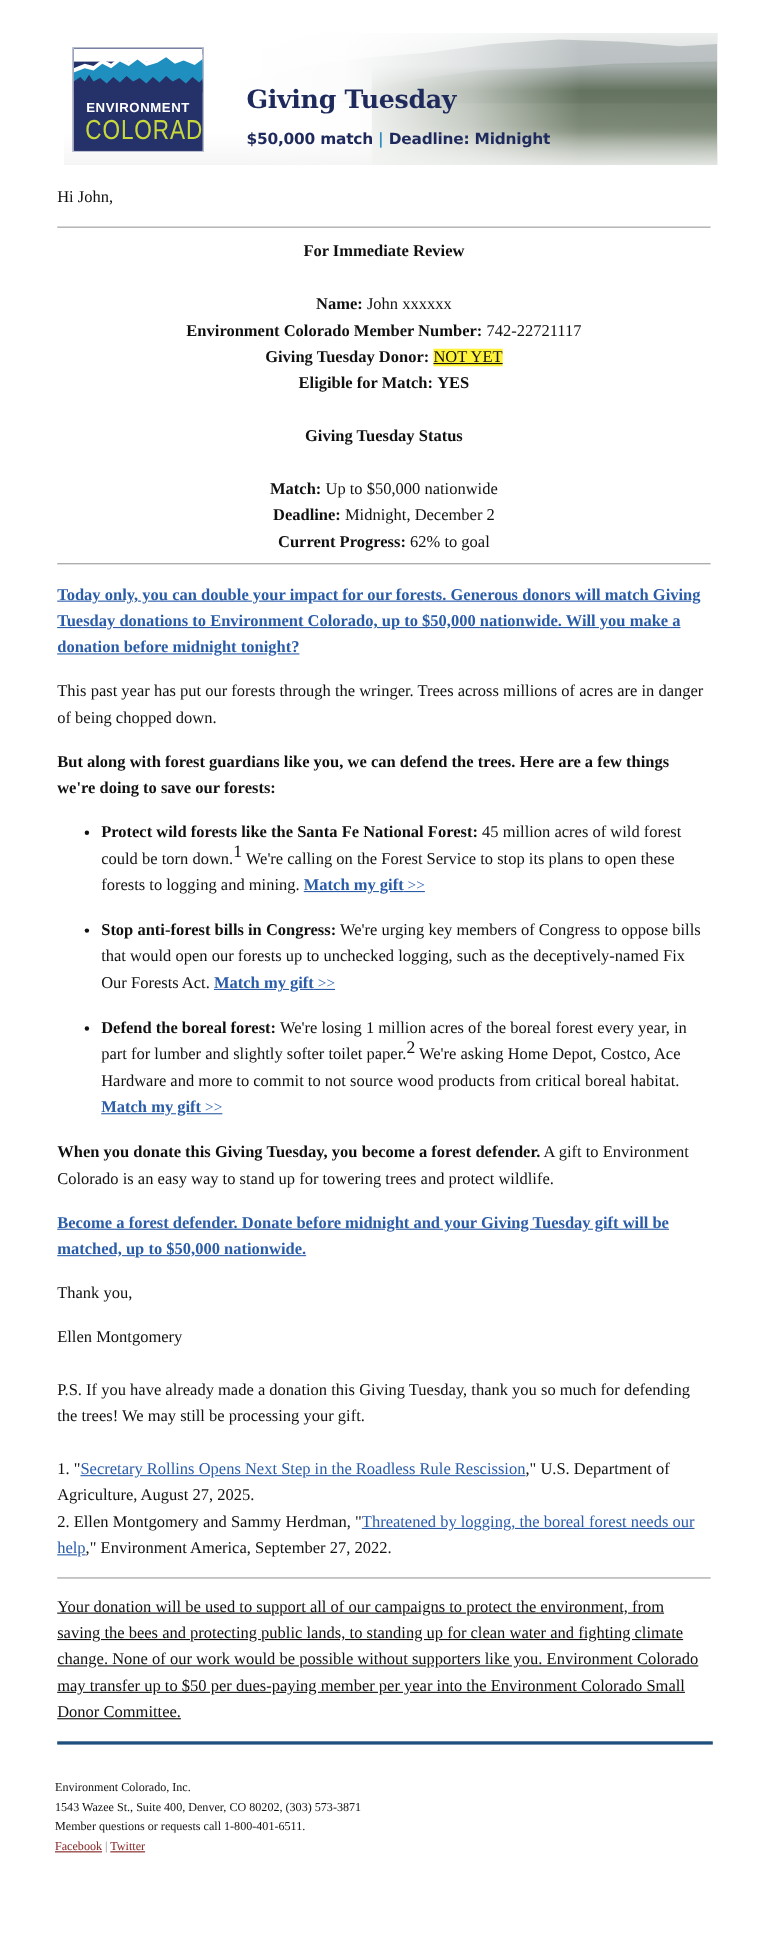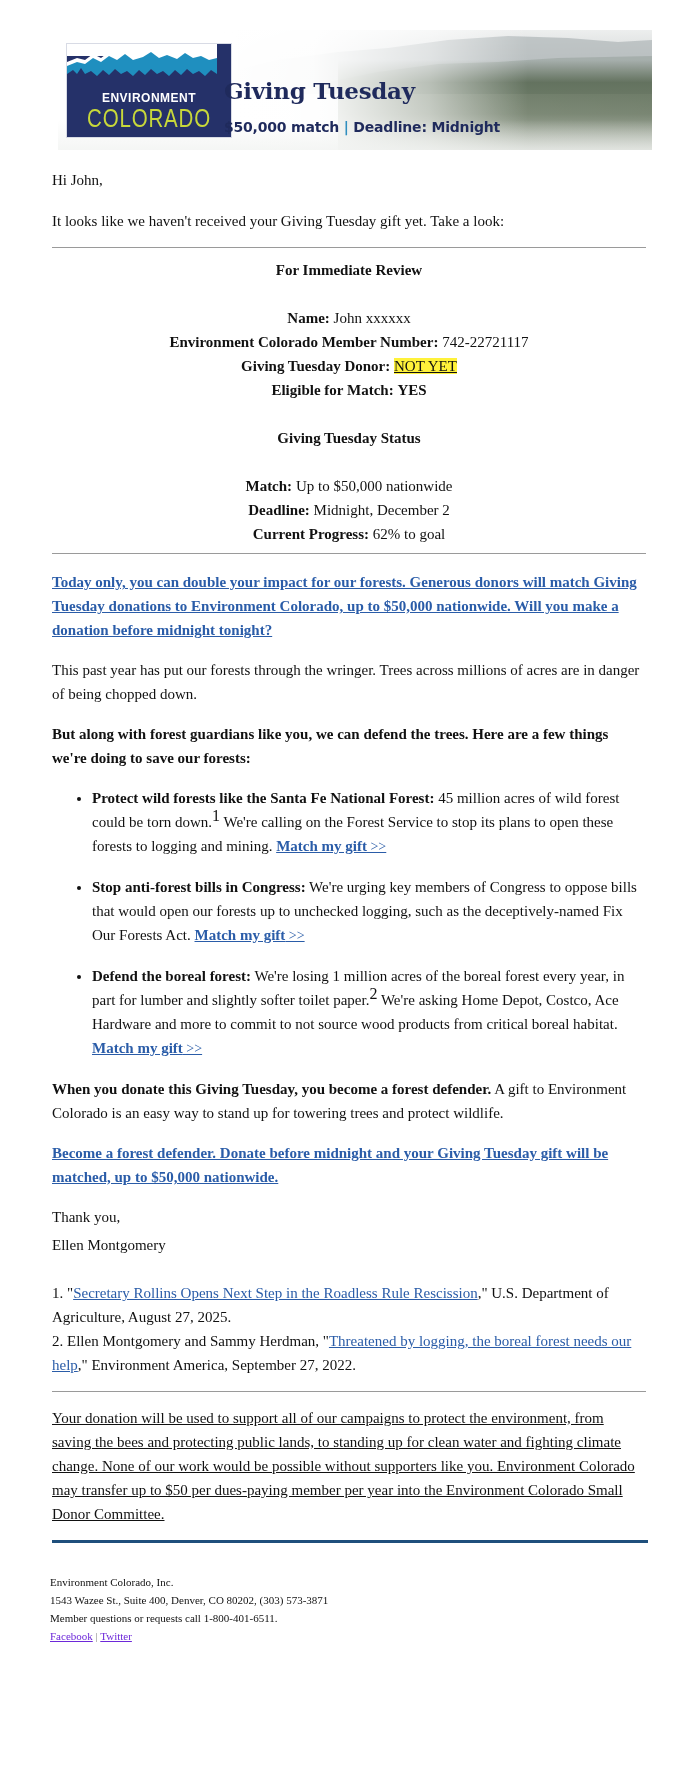--- a/index.html
+++ b/index.html
@@ -37,21 +37,21 @@
   .banner .mist {
     position: absolute; left: 140px; top: 0; bottom: 0; width: 330px;
     background: linear-gradient(90deg, #ffffff 0%, rgba(255,255,255,0.95) 35%, rgba(255,255,255,0.55) 70%, rgba(255,255,255,0) 100%);
   }
   .banner .mist2 {
     position: absolute; left: 0; right: 0; bottom: 0; height: 30px;
     background: linear-gradient(180deg, rgba(255,255,255,0) 0%, rgba(240,242,240,0.7) 100%);
   }
   .logo {
     position: absolute; left: 8px; top: 13px;
-    width: 166px; height: 95px;
+    width: 119px; height: 95px;
     background: #253169;
     border: 1px solid #d8dbe5;
     box-sizing: border-box;
     overflow: hidden;
   }
   .logo svg { position: absolute; left: 0; top: 0; }
   .logo .env {
     position: absolute; left: 0; right: 0; top: 47px;
     text-align: center;
     font-family: "Liberation Sans", "DejaVu Sans", sans-serif;
@@ -96,32 +96,32 @@
   .blank { height: 24px; }
   .highlight { background: #fff23a; text-decoration: underline; }
   hr.gray2 { border: 0; border-top: 1.5px solid #9a9a9a; margin: 7px 0 0 0; }
 
   a.blue {
     color: #2a5ca8; text-decoration: underline; font-weight: bold;
   }
   a.blue-plain {
     color: #2a5ca8; text-decoration: underline;
   }
-  a.foot { color: #6d28d9; text-decoration: underline; }
+  a.foot { color: #7f1d1d; text-decoration: underline; }
   .cta1 { margin-top: 16px; }
   .para { margin-top: 16px; }
   .bold { font-weight: bold; }
 
   ul.things { margin: 16px 0 0 0; padding: 0 0 0 40px; }
   ul.things li { margin: 0 0 16px 0; padding-left: 0; list-style: disc; }
   sup { font-size: 16px; vertical-align: 6px; line-height: 0; }
   .match-arrow { font-weight: normal; font-size: 14px; }
 
   .thanks { margin-top: 16px; }
-  .sig { margin-top: 4px; }
+  .sig { margin-top: 16px; }
   .ps { margin-top: 24px; }
   .refs { margin-top: 24px; }
 
   hr.gray3 { border: 0; border-top: 1.5px solid #9a9a9a; margin: 14px 0 0 0; }
   .disclaimer { margin-top: 14px; text-decoration: underline; }
   hr.blue { border: 0; border-top: 3px solid #1f4f7c; margin: 14px 0 0 0; width: 596px; }
   .footer {
     margin-top: 30px; margin-left: -2px;
     font-size: 11px; line-height: 18px; color: #111111;
   }
@@ -155,21 +155,20 @@
 
     <div class="banner-title">Giving Tuesday</div>
     <div class="banner-sub">
       <span>$50,000 match</span>
       <span class="pipe">|</span>
       <span>Deadline: Midnight</span>
     </div>
   </div>
 
   <p class="greet">Hi John,</p>
-  <p class="intro">It looks like we haven't received your Giving Tuesday gift yet. Take a look:</p>
 
   <hr class="gray">
 
   <div class="center">
     <p class="review-title">For Immediate Review</p>
     <div class="blank"></div>
     <p class="kv"><b>Name:</b> <span>John xxxxxx</span></p>
     <p class="kv"><b>Environment Colorado Member Number:</b> <span>742-22721117</span></p>
     <p class="kv"><b>Giving Tuesday Donor:</b> <span class="highlight">NOT YET</span></p>
     <p class="kv"><b>Eligible for Match:</b> <b>YES</b></p>
@@ -200,20 +199,21 @@
     </li>
   </ul>
 
   <p><b>When you donate this Giving Tuesday, you become a forest defender.</b><span> A gift to Environment Colorado is an easy way to stand up for towering trees and protect wildlife.</span></p>
 
   <p class="para"><a class="blue" href="#">Become a forest defender. Donate before midnight and your Giving Tuesday gift will be matched, up to $50,000 nationwide.</a></p>
 
   <p class="thanks">Thank you,</p>
   <p class="sig">Ellen Montgomery</p>
 
+  <p class="ps">P.S. If you have already made a donation this Giving Tuesday, thank you so much for defending the trees! We may still be processing your gift.</p>
 
   <div class="refs">
     <p><span>1. "</span><a class="blue-plain" href="#">Secretary Rollins Opens Next Step in the Roadless Rule Rescission</a><span>," U.S. Department of Agriculture, August 27, 2025.</span></p>
     <p><span>2. Ellen Montgomery and Sammy Herdman, "</span><a class="blue-plain" href="#">Threatened by logging, the boreal forest needs our help</a><span>," Environment America, September 27, 2022.</span></p>
   </div>
 
   <hr class="gray3">
 
   <p class="disclaimer">Your donation will be used to support all of our campaigns to protect the environment, from saving the bees and protecting public lands, to standing up for clean water and fighting climate change. None of our work would be possible without supporters like you. Environment Colorado may transfer up to $50 per dues-paying member per year into the Environment Colorado Small Donor Committee.</p>
 

